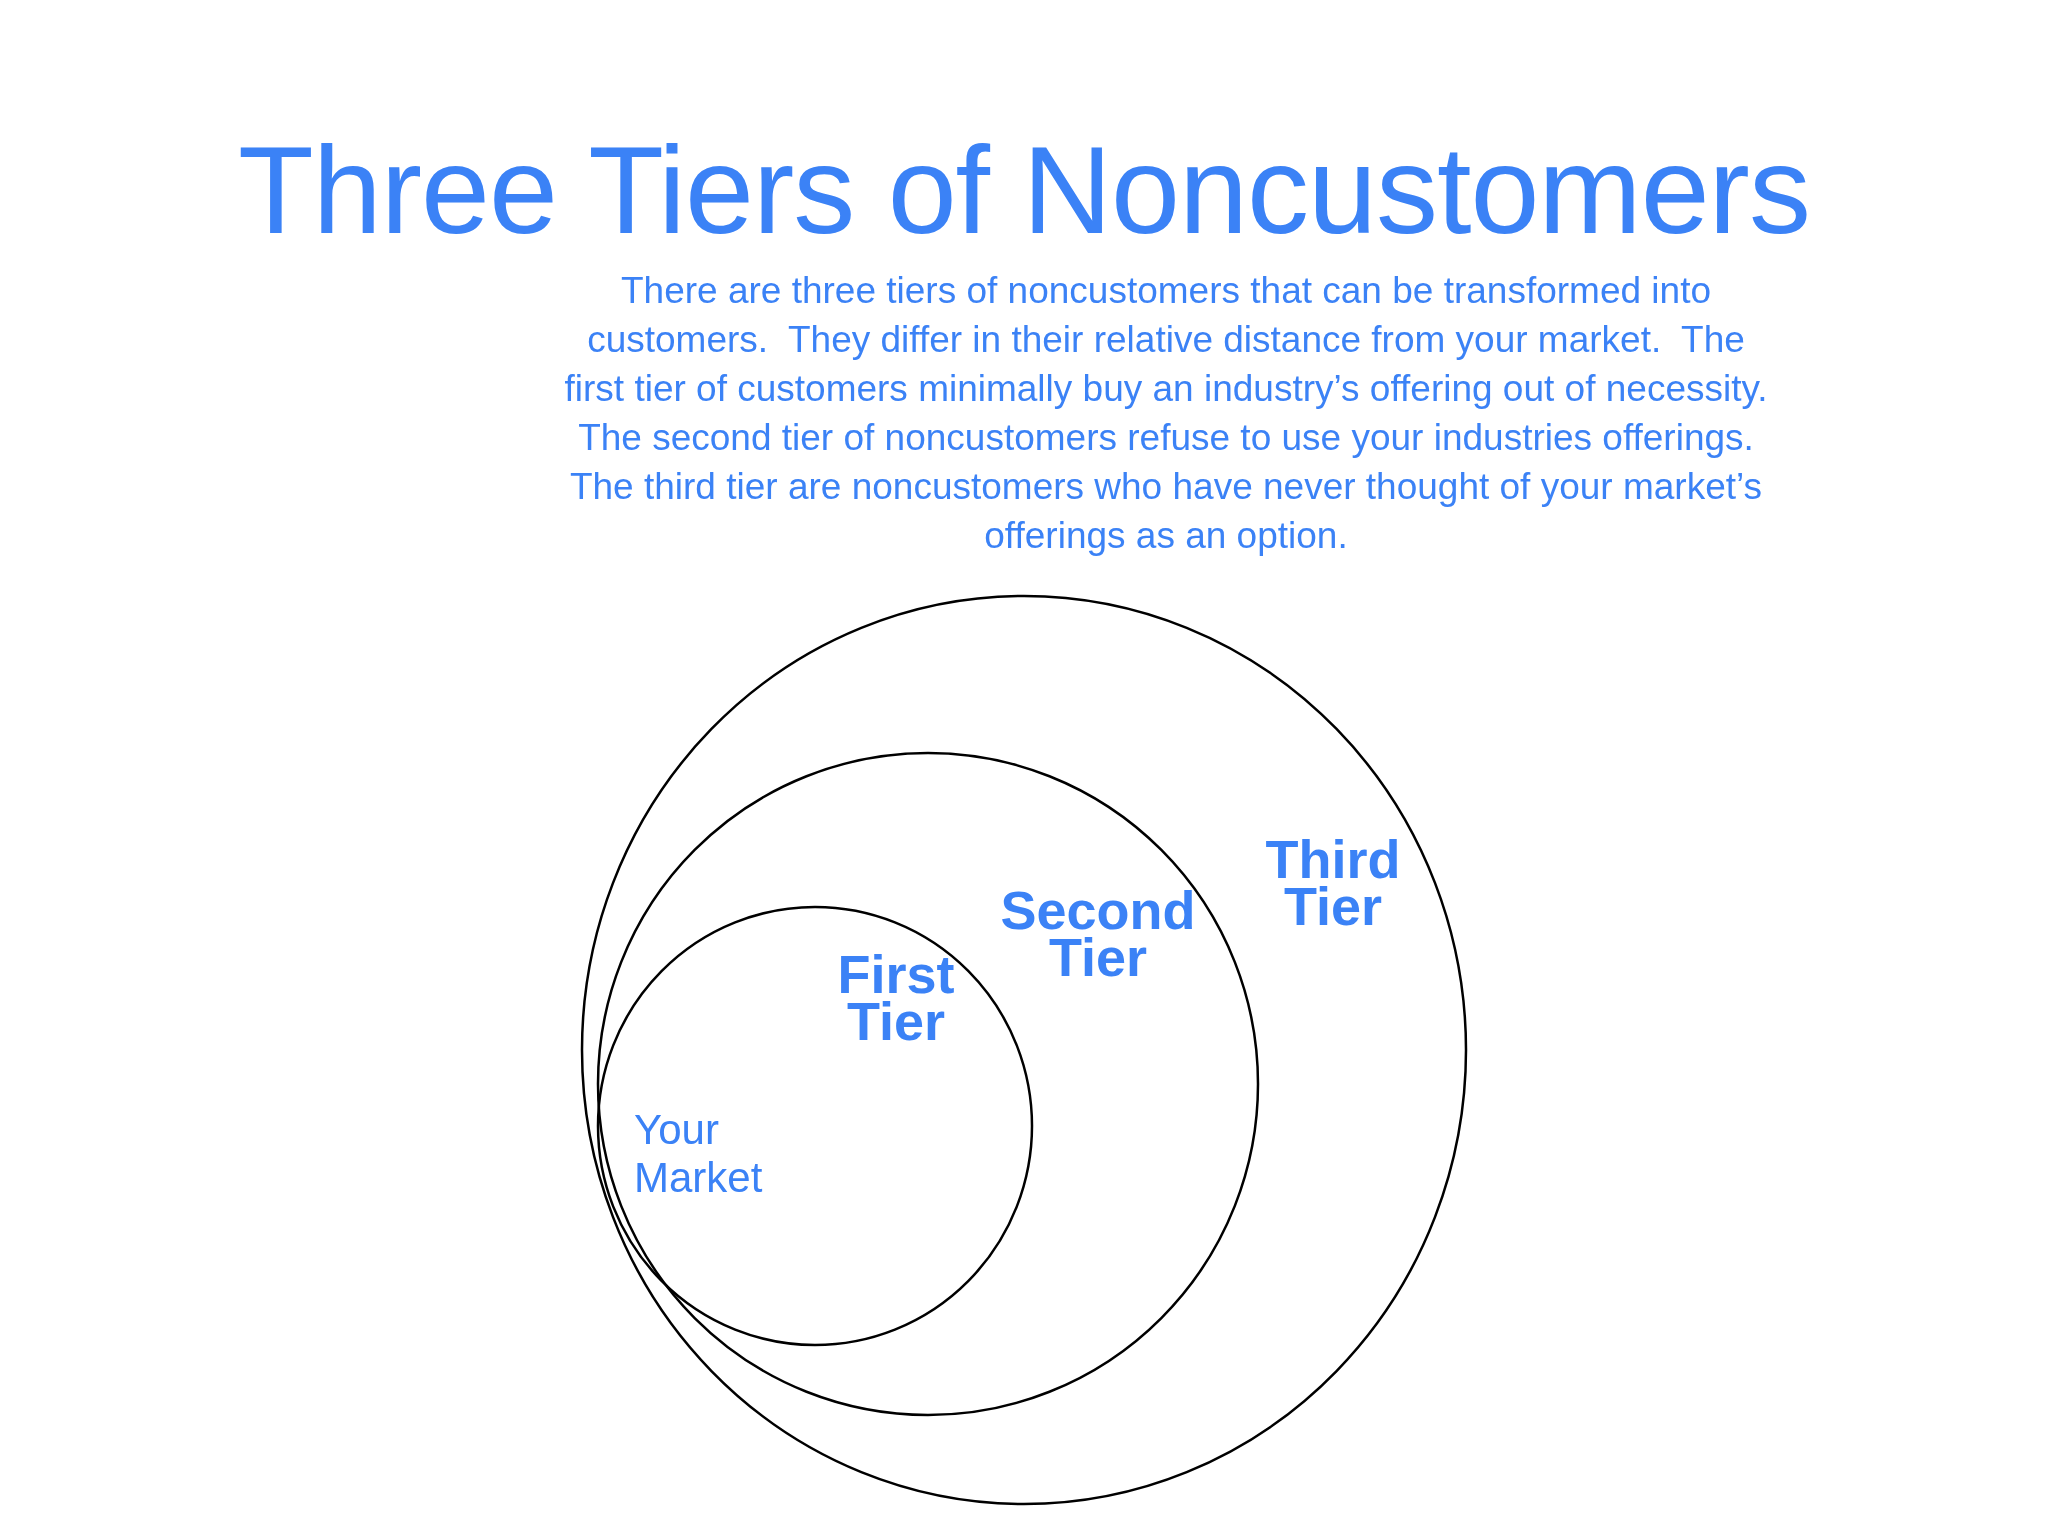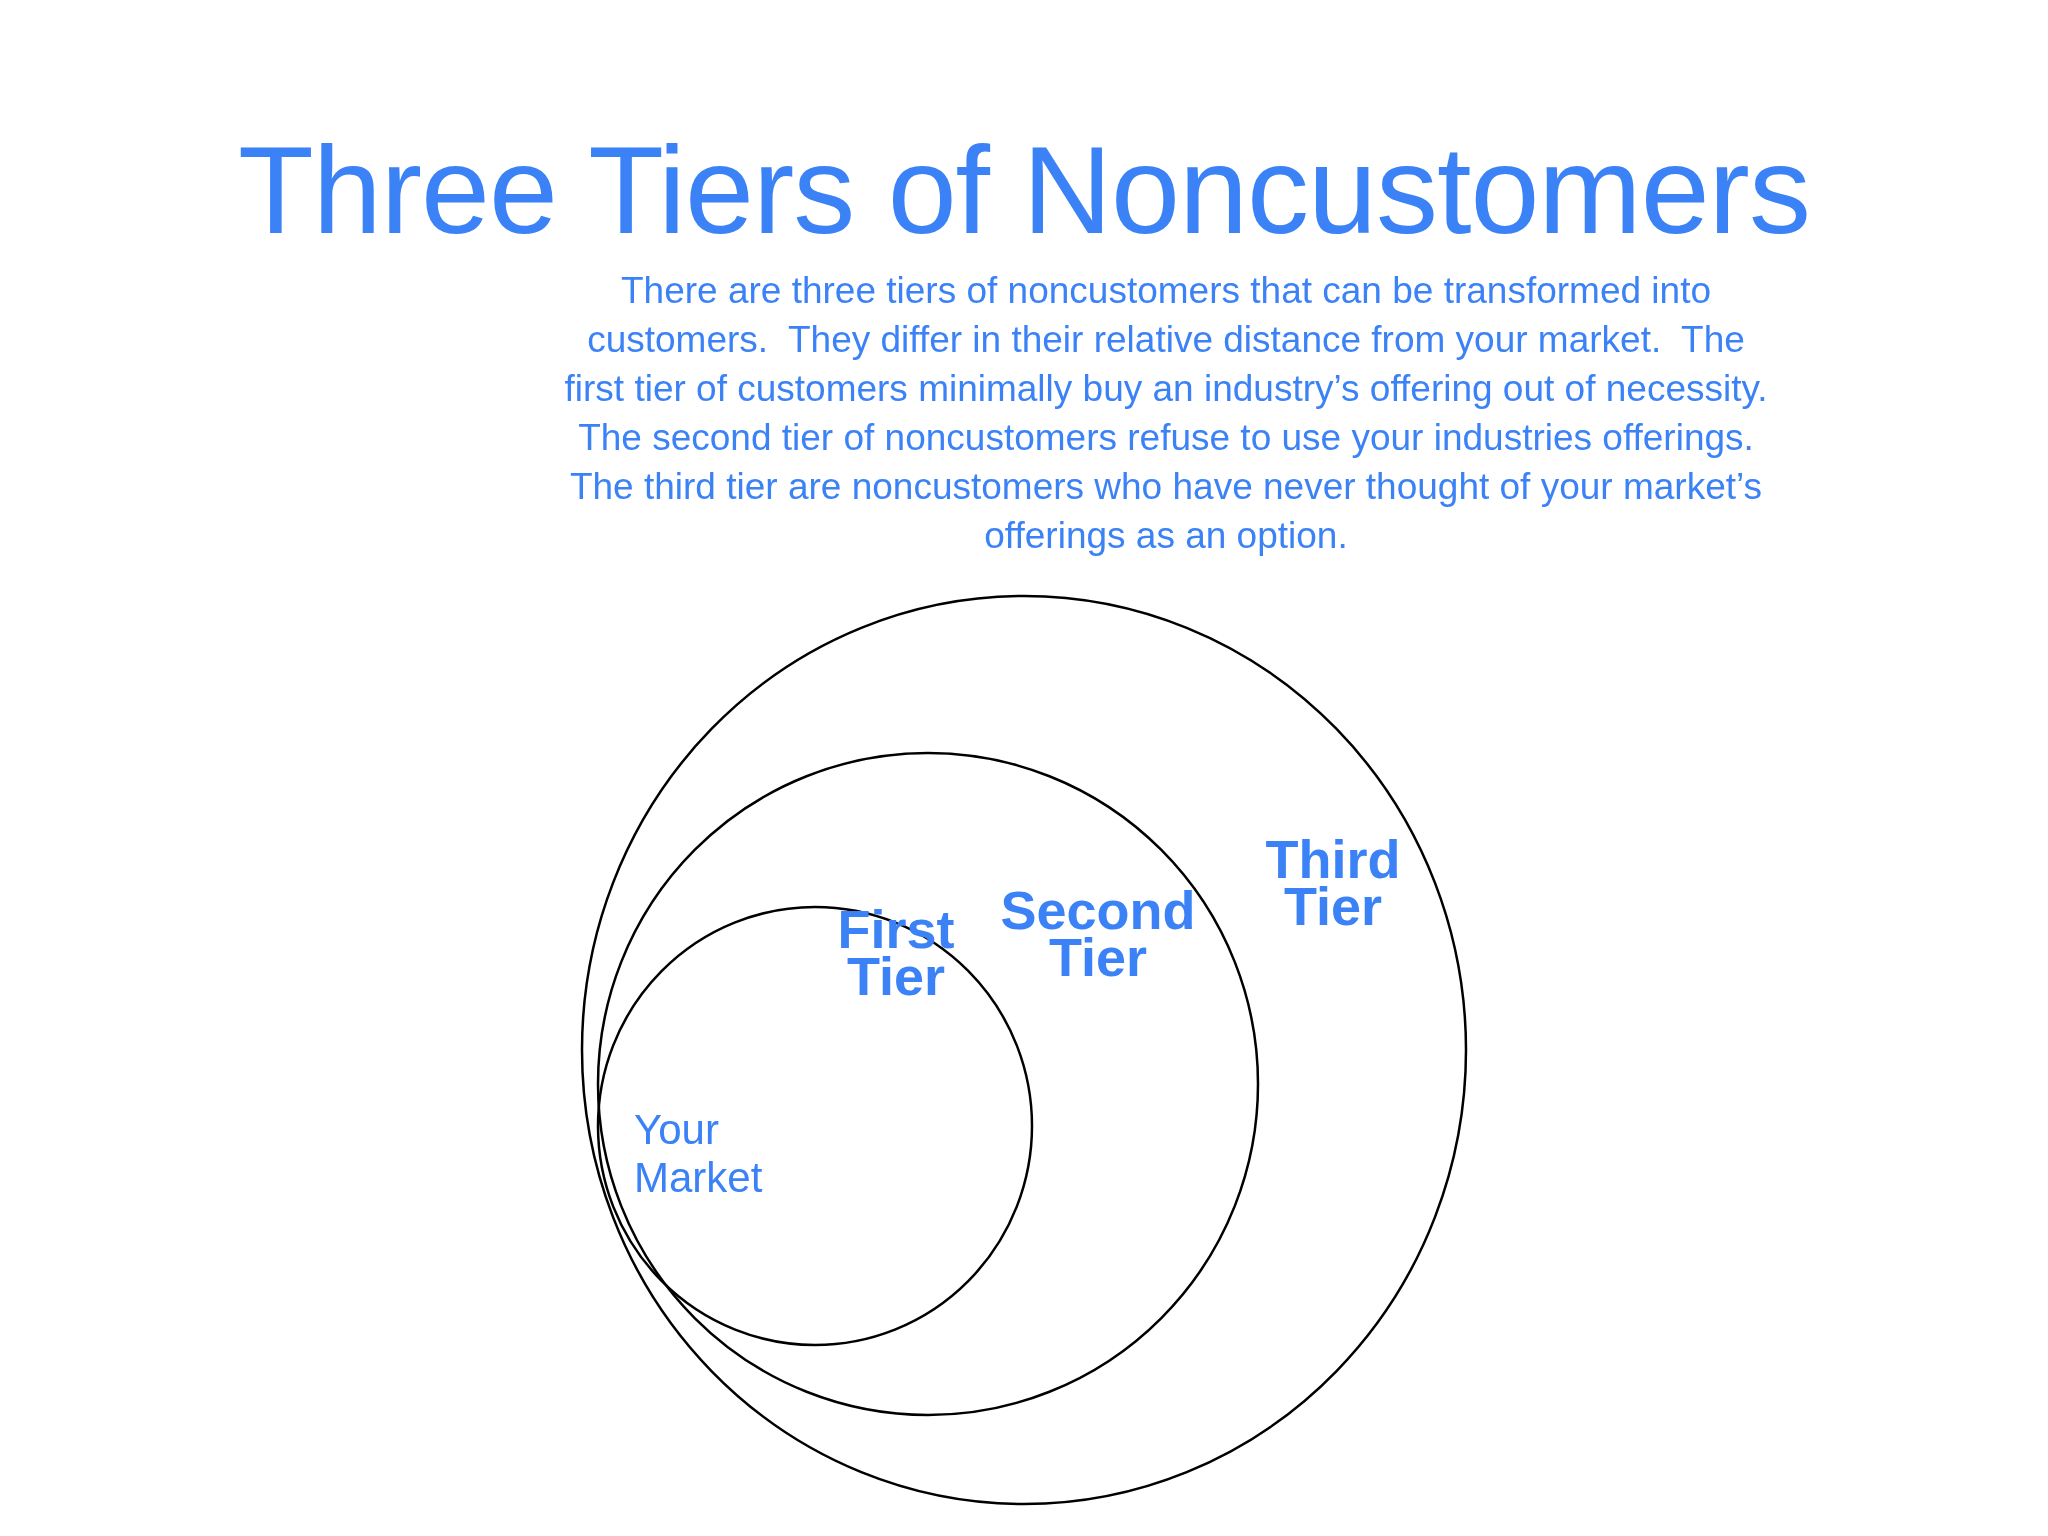--- a/index.html
+++ b/index.html
@@ -49,21 +49,21 @@
     position: absolute;
     width: 240px;
     text-align: center;
     font-size: 54px;
     font-weight: 700;
     line-height: 47px;
     white-space: pre-line;
   }
   #third-tier-label  { left: 1213px; top: 836px; }
   #second-tier-label { left: 978px;  top: 887px; }
-  #first-tier-label  { left: 776px;  top: 906px; }
+  #first-tier-label  { left: 776px;  top: 951px; }
   #your-market-label {
     position: absolute;
     left: 634px;
     top: 1106px;
     width: 320px;
     text-align: left;
     font-size: 42px;
     font-weight: 400;
     line-height: 48px;
     white-space: pre-line;

